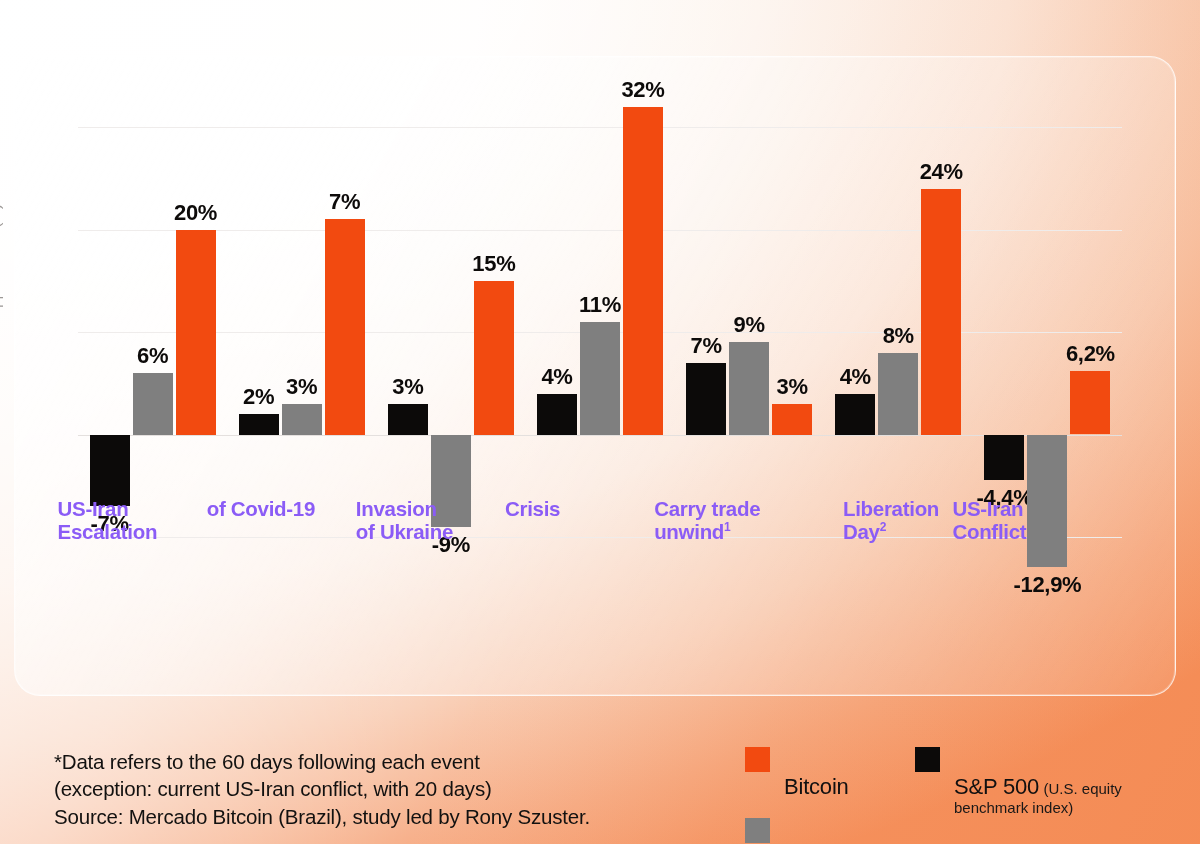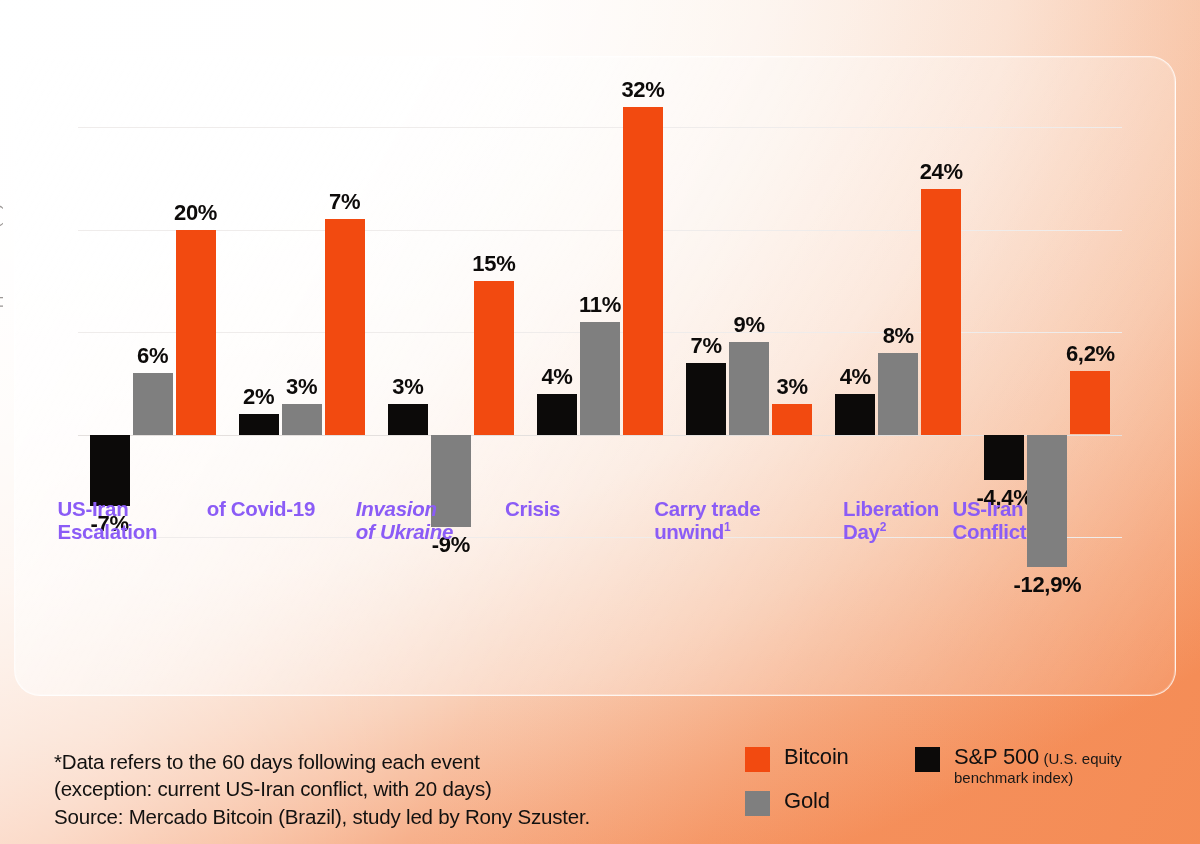--- a/index.html
+++ b/index.html
@@ -157,20 +157,21 @@
     width: 25px;
     height: 25px;
     flex: 0 0 25px;
     margin-top: 2px;
   }
   .swatch.btc  { background: #f24a10; }
   .swatch.gold { background: #7f7f7f; }
   .swatch.sp   { background: #0c0a09; }
   .legend-text {
     margin-left: 14px;
+    margin-top: 30px;
   }
   .legend-name {
     font-size: 22px;
     color: #111010;
     line-height: 1.1;
     letter-spacing: -0.2px;
   }
   .legend-sub {
     font-size: 15px;
     color: #1a1817;
@@ -256,21 +257,21 @@
     </div>
 
   <div id="cat-labels">
       <div class="catlabel" style="left: 57.5714px;">
         <div>US-Iran</div>
         <div>Escalation</div>
       </div>
       <div class="catlabel" style="left: 206.714px;">
         <div>of Covid-19</div>
       </div>
-      <div class="catlabel" style="left: 355.857px; font-style: italic;">
+      <div class="catlabel" style="left: 355.857px;">
         <div>Invasion</div>
         <div>of Ukraine</div>
       </div>
       <div class="catlabel" style="left: 505px;">
         <div>Crisis</div>
       </div>
       <div class="catlabel" style="left: 654.143px;">
         <div>Carry trade</div>
         <div>unwind<sup>1</sup></div>
       </div>

